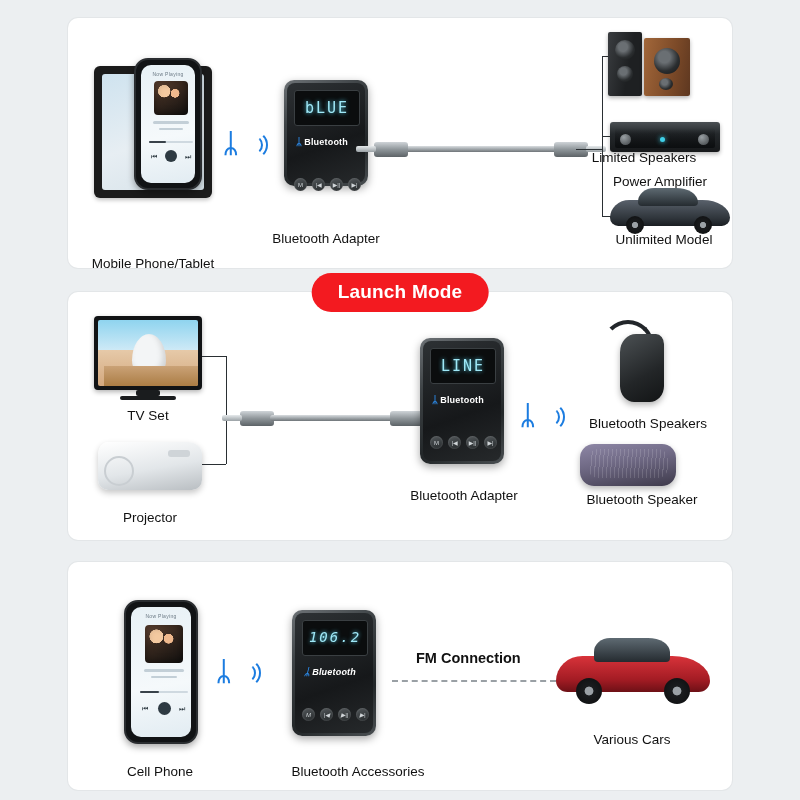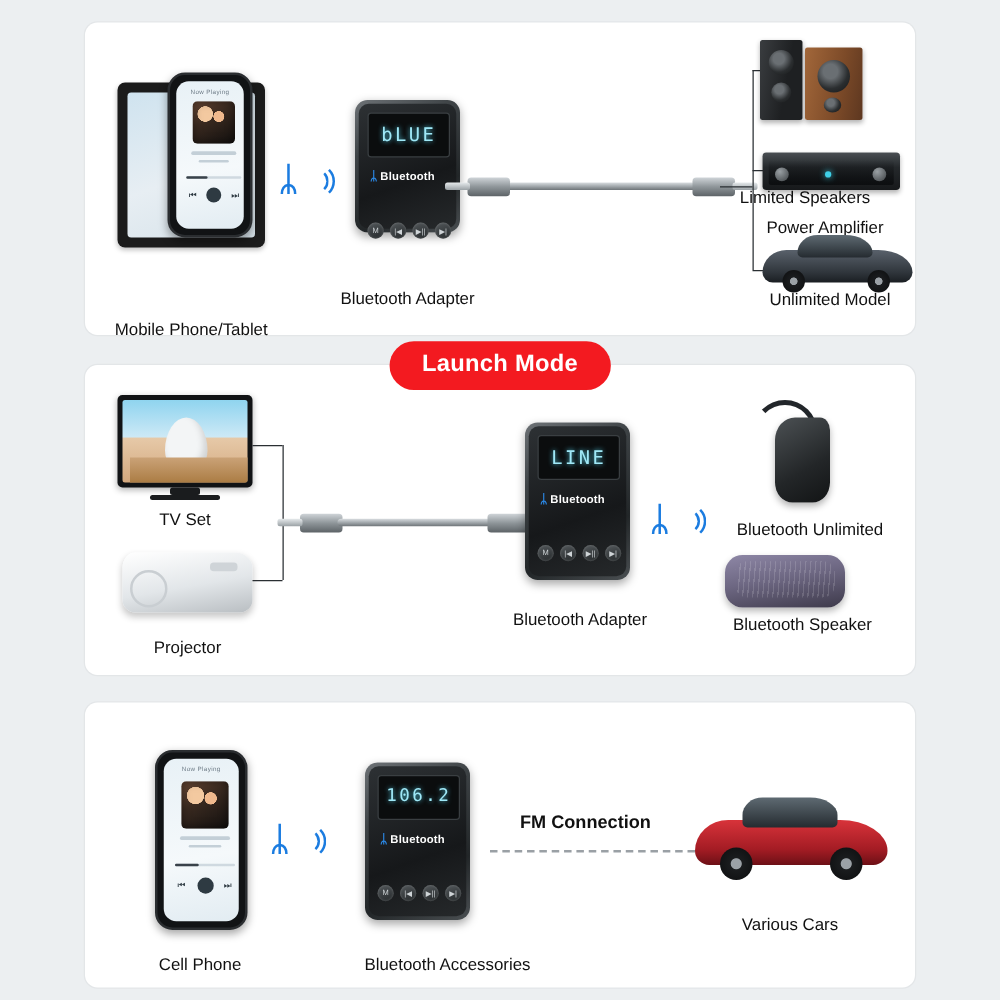--- a/index.html
+++ b/index.html
@@ -497,21 +497,21 @@
     <div class="caption" style="left:396px; top:196px;">Bluetooth Adapter</div>
 
     <div class="bt-signal" style="left:452px; top:110px; width:60px; height:40px;">
       <div class="glyph">ᛦ</div>
       <div class="wave" style="left:20px; top:5px; width:16px; height:16px;"></div>
       <div class="wave" style="left:17px; top:1px; width:24px; height:24px;"></div>
     </div>
 
     <div class="ear-hook" style="left:534px; top:28px; width:44px; height:44px;"></div>
     <div class="earphone-shell" style="left:552px; top:42px; width:44px; height:68px;"></div>
-    <div class="caption" style="left:580px; top:124px;">Bluetooth Unlimited</div>
+    <div class="caption" style="left:580px; top:124px;">Bluetooth Speakers</div>
 
     <div class="bt-speaker" style="left:512px; top:152px; width:96px; height:42px;">
       <div class="bt-speaker-grill"></div>
     </div>
     <div class="caption" style="left:574px; top:200px;">Bluetooth Speaker</div>
   </div>
 
   <div class="panel" id="panel-fm">
 
     <div class="phone-body" style="left:56px; top:38px; width:70px; height:140px;">
@@ -528,21 +528,21 @@
       </div>
     </div>
     <div class="caption" style="left:92px; top:202px;">Cell Phone</div>
 
     <div class="bt-signal" style="left:148px; top:96px; width:60px; height:40px;">
       <div class="glyph">ᛦ</div>
       <div class="wave" style="left:20px; top:5px; width:16px; height:16px;"></div>
       <div class="wave" style="left:17px; top:1px; width:24px; height:24px;"></div>
     </div>
 
-    <div class="adapter" style="left:224px; top:48px; width:84px; height:126px;">
+    <div class="adapter" style="left:224px; top:48px; width:84px; height:126px;font-style:italic;">
       <div class="adapter-inner"></div>
       <div class="adapter-screen" style="left:10px; top:10px; width:64px; height:34px;">
         <div class="lcd-text" style="top:8px; font-size:14px;">106.2</div>
       </div>
       <div class="bt-brand" style="left:12px; top:56px;">
         <span class="bt-mark">ᛦ</span><span>Bluetooth</span>
       </div>
       <div class="btn-row" style="left:10px; top:98px;">
         <div class="mini-btn">M</div>
         <div class="mini-btn">|◀</div>

